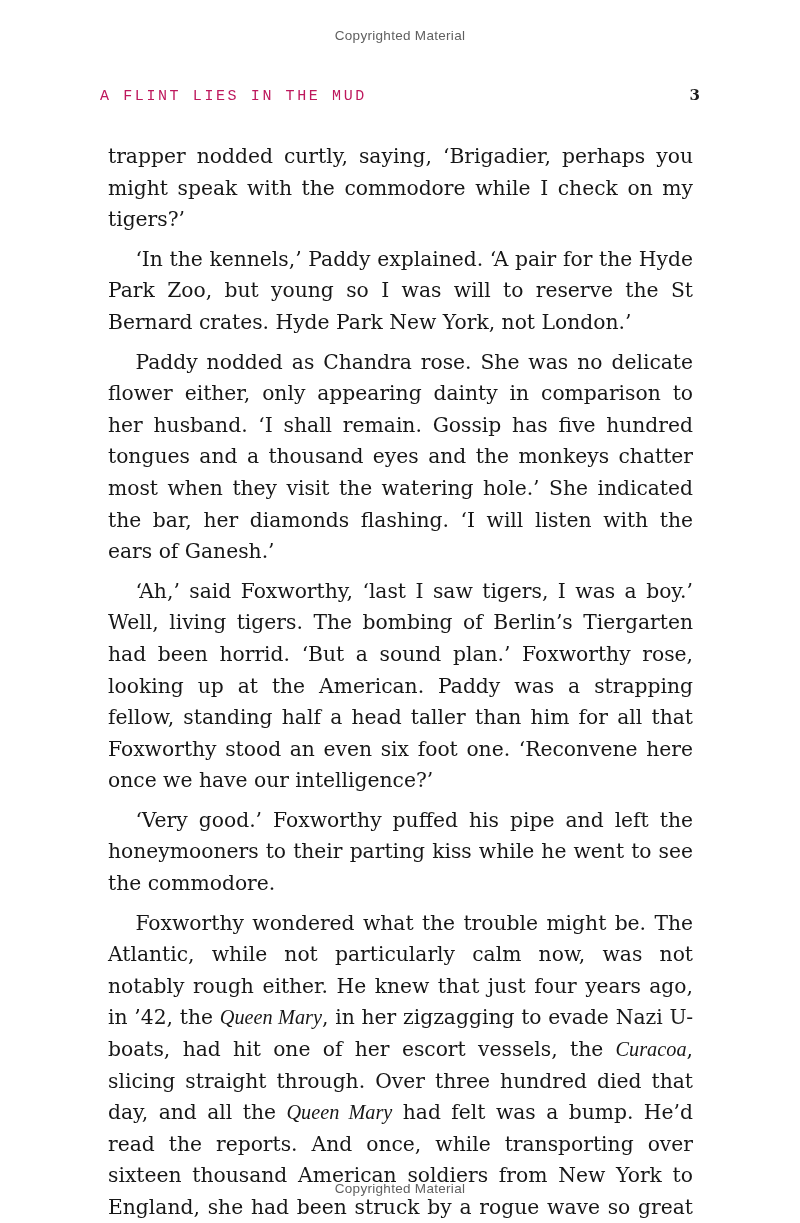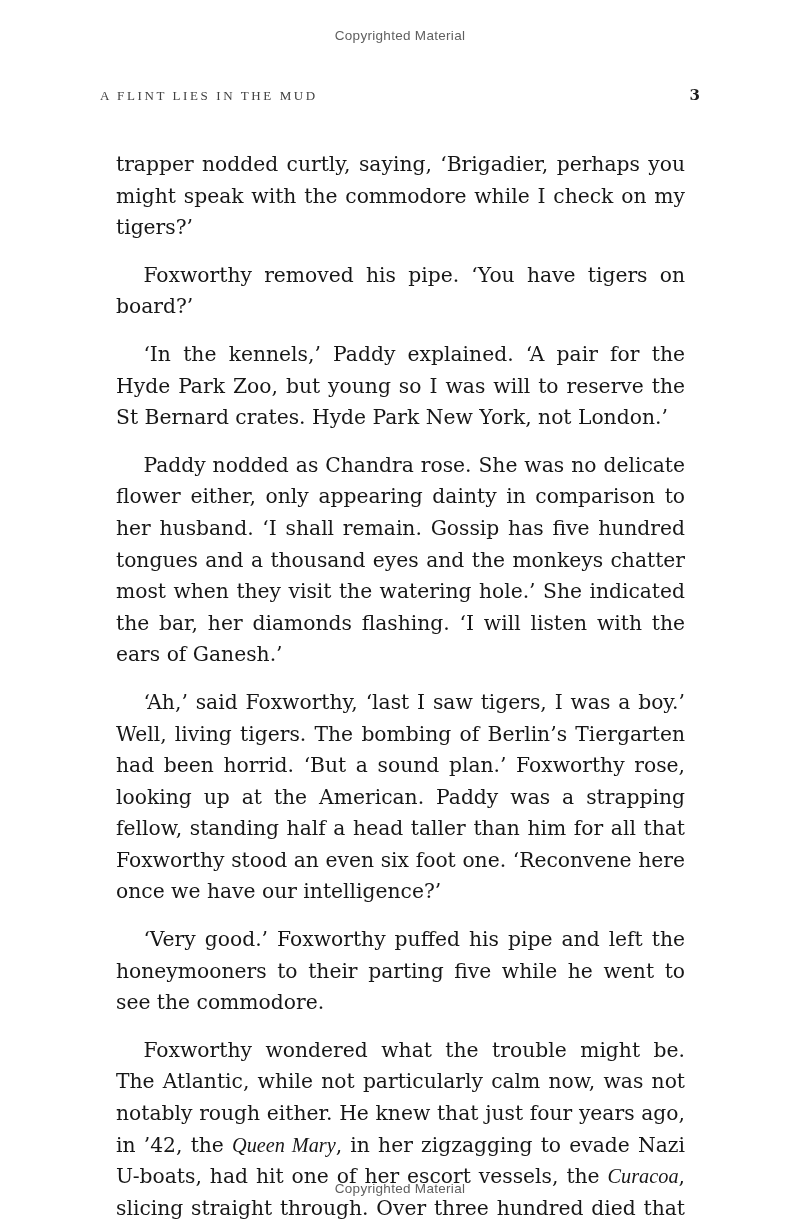--- a/index.html
+++ b/index.html
@@ -39,24 +39,24 @@
   .running-head {
     position: absolute;
     left: 100px;
     top: 86px;
     width: 600px;
     display: flex;
     align-items: baseline;
     justify-content: space-between;
   }
   .running-title {
-    font-family: Liberation Serif, serif;
-    font-size: 13px;
+    font-family: Liberation Mono, monospace;
+    font-size: 15px;
     letter-spacing: 2.6px;
-    color: #404040;
+    color: #be185d;
     text-transform: uppercase;
     white-space: nowrap;
   }
   .folio {
     font-family: "DejaVu Serif", serif;
     font-size: 15px;
     color: #1b1b1b;
     font-weight: 700;
   }
 
@@ -67,21 +67,21 @@
     width: 601px;
     font-size: 20.3px;
     line-height: 31.6px;
     text-align: justify;
     text-justify: inter-word;
     color: #171717;
     -webkit-hyphens: none;
     hyphens: none;
   }
   .body-text p {
-    margin: 16px;
+    margin: 8px;
     text-indent: 0;
   }
   .body-text p.indent {
     text-indent: 1.35em;
   }
   .body-text em {
     font-style: italic;
     font-family: Liberation Serif, serif;
   }
 </style>
@@ -92,23 +92,22 @@
 
   <div class="watermark watermark-top">Copyrighted Material</div>
 
   <div class="running-head">
     <div class="running-title">A Flint Lies in the Mud</div>
     <div class="folio">3</div>
   </div>
 
   <div class="body-text" id="body-text">
       <p class="">trapper nodded curtly, saying, ‘Brigadier, perhaps you might speak with the commodore while I check on my tigers?’</p>
-      <p class="indent">Foxworthy removed his pipe. ‘You have tigers on board?’</p>
       <p class="indent">‘In the kennels,’ Paddy explained. ‘A pair for the Hyde Park Zoo, but young so I was will to reserve the St Bernard crates. Hyde Park New York, not London.’</p>
       <p class="indent">Paddy nodded as Chandra rose. She was no delicate flower either, only appearing dainty in comparison to her husband. ‘I shall remain. Gossip has five hundred tongues and a thousand eyes and the monkeys chatter most when they visit the watering hole.’ She indicated the bar, her diamonds flashing. ‘I will listen with the ears of Ganesh.’</p>
       <p class="indent">‘Ah,’ said Foxworthy, ‘last I saw tigers, I was a boy.’ Well, living tigers. The bombing of Berlin’s Tiergarten had been horrid. ‘But a sound plan.’ Foxworthy rose, looking up at the American. Paddy was a strapping fellow, standing half a head taller than him for all that Foxworthy stood an even six foot one. ‘Reconvene here once we have our intelligence?’</p>
-      <p class="indent">‘Very good.’ Foxworthy puffed his pipe and left the honeymooners to their parting five while he went to see the commodore.</p>
+      <p class="indent">‘Very good.’ Foxworthy puffed his pipe and left the honeymooners to their parting kiss while he went to see the commodore.</p>
       <p class="indent">Foxworthy wondered what the trouble might be. The Atlantic, while not particularly calm now, was not notably rough either. He knew that just four years ago, in ’42, the <em>Queen Mary</em>, in her zigzagging to evade Nazi U-boats, had hit one of her escort vessels, the <em>Curacoa</em>, slicing straight through. Over three hundred died that day, and all the <em>Queen Mary</em> had felt was a bump. He’d read the reports. And once, while transporting over sixteen thousand American soldiers from New York to England, she had been struck by a rogue wave so great she had almost capsized.</p>
     </div>
 
   <div class="watermark watermark-bottom">Copyrighted Material</div>
 
 </div>
 
 </body></html>

